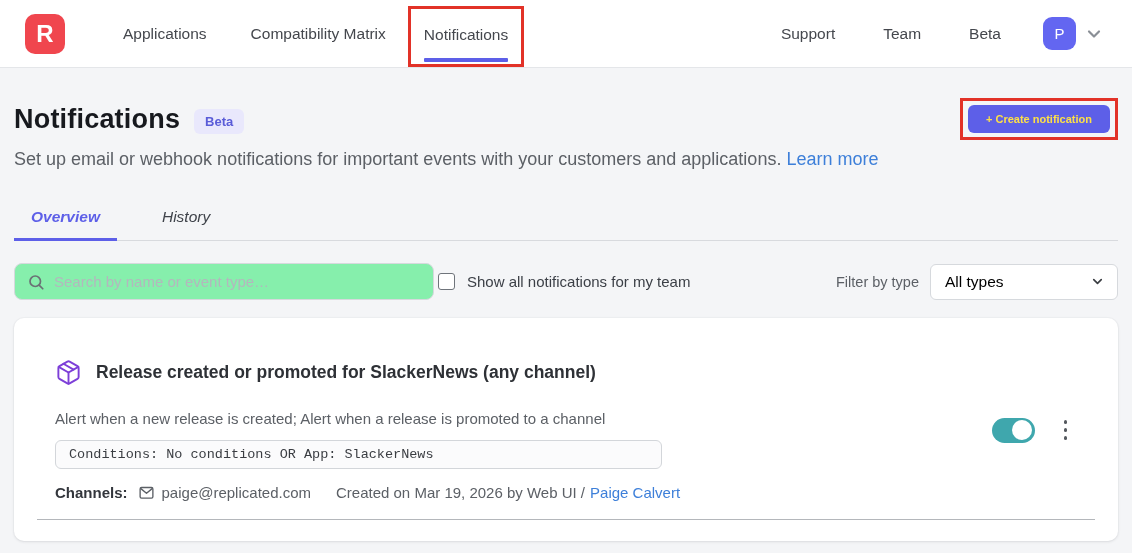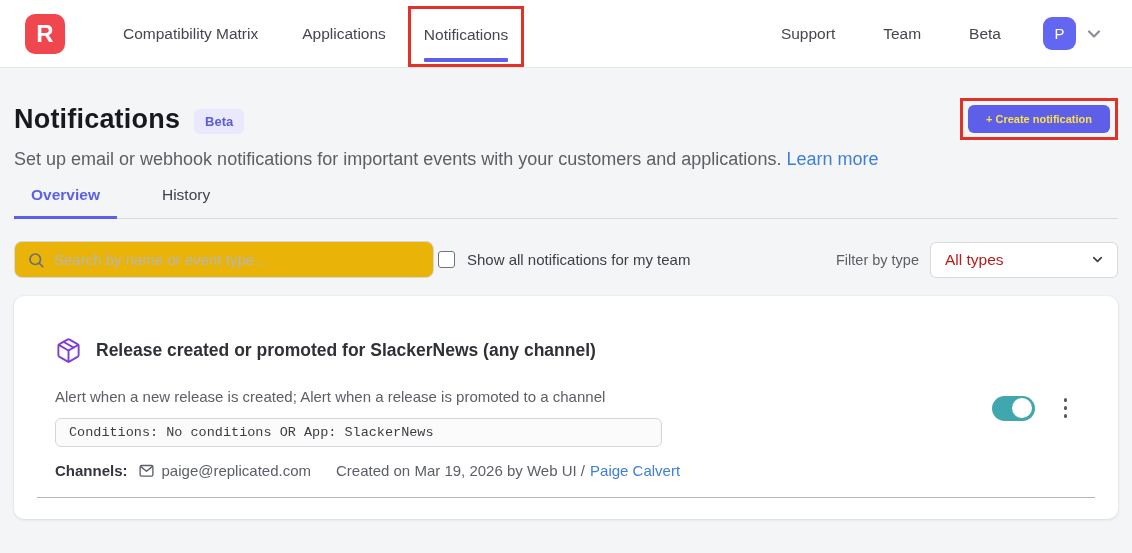--- a/index.html
+++ b/index.html
@@ -55,53 +55,53 @@
   }
   .annot-btn { border:3px solid var(--annotation); padding:4px 5px; margin-top:-6px; }
   .create-btn {
     background:var(--accent); color:#fde047; font-size:11px; font-weight:bold;
     border:none; border-radius:6px; padding:8px 18px; cursor:pointer;
     font-family:"Liberation Sans", sans-serif; white-space:nowrap;
   }
   .subtitle { font-size:18px; color:#5c6066; margin-top:9px; }
   .subtitle a { color:var(--link-blue); text-decoration:none; cursor:pointer; }
 
-  .tabs { display:flex; margin-top:16px; border-bottom:1px solid #d8dade; }
+  .tabs { display:flex; margin-top:38px; border-bottom:1px solid #d8dade;font-style:italic; }
   .tab {
     font-size:15.5px; padding:0 17px 14px 17px; cursor:pointer; color:#3f434a;
     position:relative;
   }
   .tab.active { color:var(--accent); font-weight:bold; }
   .tab.active::after {
     content:""; position:absolute; left:0; right:0; bottom:-1px; height:3px;
     background:var(--accent);
   }
   .tab + .tab { margin-left:28px; }
 
   
   .filter-row { display:flex; align-items:center; margin-top:22px; }
   .search-box {
-    width:420px; height:37px; background:#eab308; border:1px solid #d6d9dd; border-radius:8px;
+    width:420px; height:37px; background:#86efac; border:1px solid #d6d9dd; border-radius:8px;
     display:flex; align-items:center; padding:0 12px;
   }
   .search-box input {
     border:none; outline:none; flex:1; font-size:15px; margin-left:9px;
     font-family:"Liberation Sans", sans-serif; color:#3f434a; background:transparent;
   }
   .search-box input::placeholder { color:#b3b7bd; }
   .check-group { display:flex; align-items:center; margin-left:4px; cursor:pointer; }
   .checkbox {
     width:17px; height:17px; border:1.5px solid #6f747b; border-radius:3px; background:#fff;
   }
   .check-label { font-size:15px; color:#3b3f46; margin-left:12px; }
   .filter-label { font-size:14.5px; color:#5c6066; margin-right:11px; }
   .select {
     width:188px; height:36px; background:#fff; border:1px solid #d6d9dd; border-radius:6px;
     display:flex; align-items:center; justify-content:space-between; padding:0 12px 0 14px;
-    font-size:15.5px; color:#b91c1c; cursor:pointer;
+    font-size:15.5px; color:#000000; cursor:pointer;
   }
 
   
   .card {
     margin-top:18px; background:#fff; border-radius:10px;
     box-shadow:0 1px 3px rgba(25,30,40,.10), 0 0 0 1px rgba(25,30,40,.02);
     padding:41px 0 0 0;
   }
   .card-body { display:flex; align-items:center; padding:0 48px 0 41px; }
   .card-left { flex:1; min-width:0; }
@@ -138,22 +138,22 @@
   svg { display:block; }
 </style>
 </head>
 <body>
 
 <header>
   <div class="logo">
     <span>R</span>
   </div>
   <nav class="main-nav">
+    <a class="nav-item">Applications</a>
     <a class="nav-item">Compatibility Matrix</a>
-    <a class="nav-item">Applications</a>
     <span class="annot-nav">
       <a class="nav-item">
         <span class="lbl">Notifications</span>
         <span class="active-underline"></span>
       </a>
     </span>
   </nav>
   <div class="spacer"></div>
   <nav class="right-nav">
     <a class="nav-item">Support</a>

